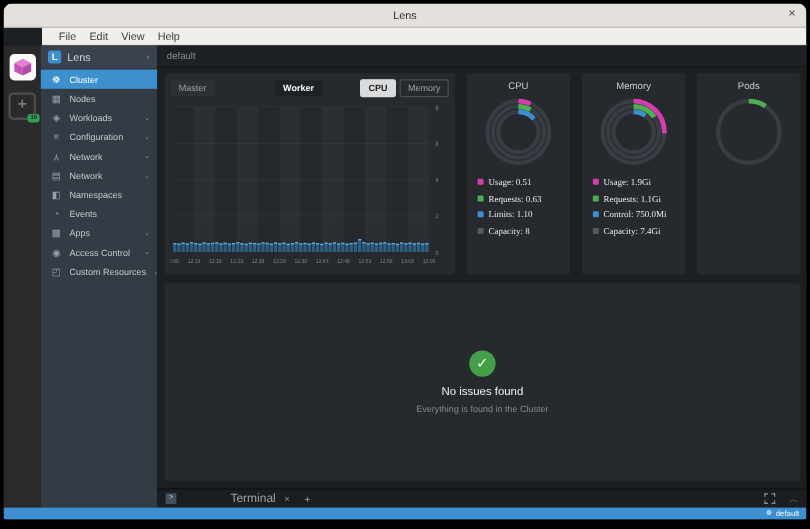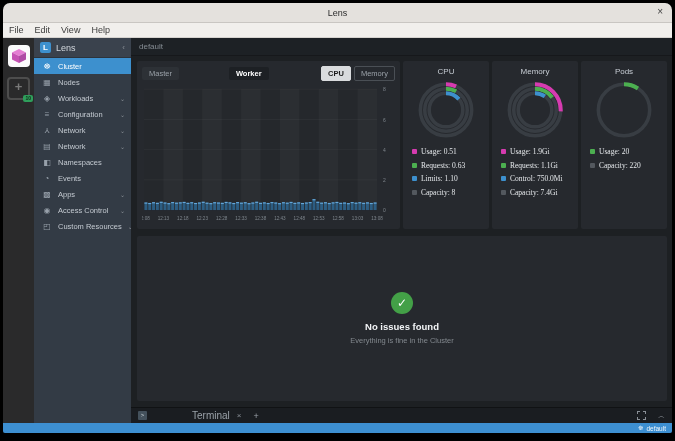--- a/index.html
+++ b/index.html
@@ -10,21 +10,21 @@
           border-radius:7px 7px 2px 2px;overflow:hidden;background:#1d2023;
           display:flex;flex-direction:column;}
   
   .titlebar{height:19px;background:#e4e1dd;display:flex;align-items:center;
             justify-content:center;position:relative;flex:0 0 auto;
             border-bottom:1px solid #c9c6c2;}
   .titlebar .title{font-size:9px;color:#2b2b2b;}
   .titlebar .close{position:absolute;right:9px;top:3px;font-size:10px;color:#444;
                    cursor:default;line-height:12px;}
   .menubar{height:14px;background:#f1efec;display:flex;align-items:center;
-           padding-left:1px;gap:1px;flex:0 0 auto;border-bottom:1px solid #d6d3cf;}
+           padding-left:9px;gap:1px;flex:0 0 auto;border-bottom:1px solid #d6d3cf;margin-left:32px;}
   .menubar .mitem{font-size:9px;color:#3c3c3c;padding:0 5px;}
   
   .app{flex:1 1 auto;display:flex;min-height:0;background:#1d2023;}
   .rail{width:31px;background:#2a2a2b;display:flex;flex-direction:column;
         align-items:center;padding-top:7px;gap:10px;flex:0 0 auto;}
   .avatar{width:22px;height:22px;background:#fbfbfb;border-radius:4px;
           display:flex;align-items:center;justify-content:center;}
   .addbtn{width:19px;height:19px;border:2px solid #4d4d4d;border-radius:4px;
           color:#7a7a7a;font-size:13px;line-height:15px;text-align:center;
           position:relative;font-weight:bold;}
@@ -45,21 +45,21 @@
   .navitem .nlabel{font-size:7.5px;color:#c4cad1;flex:1;white-space:nowrap;}
   .navitem .nchev{font-size:6px;color:#8a9097;}
   .navitem.sel{background:#3d90ce;}
   .navitem.sel .nicon,.navitem.sel .nlabel{color:#fff;}
   
   .main{flex:1;display:flex;flex-direction:column;min-width:0;background:#1d2023;}
   .topbar{height:17px;background:#1d2125;display:flex;align-items:center;
           padding-left:8px;border-bottom:1px solid #16181b;flex:0 0 auto;}
   .topbar .ctx{font-size:8px;color:#868d94;}
   .content{flex:1;padding:5px 5px 0 6px;display:flex;flex-direction:column;min-height:0;}
-  .cardsrow{display:flex;gap:3px;height:168px;flex:0 0 auto;}
+  .cardsrow{display:flex;gap:10px;height:168px;flex:0 0 auto;}
   .card{background:#26292e;border-radius:2px;}
   .chartcard{flex:1;min-width:0;display:flex;flex-direction:column;padding:5px 5px 2px 5px;}
   .charthead{display:flex;align-items:center;justify-content:space-between;flex:0 0 auto;}
   .tabs{display:flex;gap:4px;}
   .tabbtn{font-size:7.5px;color:#9aa1a8;padding:2px 7px;border-radius:2px;background:#2d3136;}
   .tabbtn.on{background:#1d2024;color:#fff;font-weight:bold;margin-left:46px;}
   .toggle{display:flex;gap:3px;}
   .togbtn{font-size:7.5px;color:#9aa1a8;padding:2px 6px;border-radius:2px;
           border:1px solid #4a4f55;}
   .togbtn.on{background:#d9dbdd;color:#1a1a1a;border-color:#d9dbdd;font-weight:bold;}
@@ -70,21 +70,21 @@
   .legend{align-self:stretch;padding:6px 0 0 9px;display:flex;flex-direction:column;gap:4.5px;font-family:Liberation Serif, serif;}
   .lrow{display:flex;align-items:center;gap:4px;}
   .ldot{width:5px;height:5px;border-radius:1px;flex:0 0 auto;}
   .ltext{font-size:7.5px;color:#e6e9ec;white-space:nowrap;}
   
   .issuescard{flex:1;margin:7px 0 6px 0;display:flex;flex-direction:column;
               align-items:center;justify-content:center;gap:4px;}
   .okcircle{width:22px;height:22px;border-radius:50%;background:#43a047;color:#fff;
             display:flex;align-items:center;justify-content:center;font-size:12px;
             font-weight:bold;margin-bottom:3px;}
-  .ititle{font-size:9.5px;font-weight:bold;color:#f2f4f6;}
+  .ititle{font-size:9.5px;font-weight:normal;color:#f2f4f6;}
   .isub{font-size:7.5px;color:#83898f;}
   
   .dock{height:15px;background:#1a1d21;border-top:1px solid #101214;display:flex;
         align-items:center;padding:0 7px;gap:6px;flex:0 0 auto;}
   .termicon{width:9px;height:9px;background:#44515c;border-radius:1px;color:#cfd6db;
             font-size:6px;line-height:9px;text-align:center;}
   .dock .tlabel{font-size:10px;color:#9aa1a8;margin-left:39px;}
   .dock .tclose{font-size:8px;color:#8a9097;margin-left:1px;}
   .dock .tadd{font-size:9px;color:#9aa1a8;margin-left:6px;}
   .dock .spacer{flex:1;}
@@ -416,37 +416,27 @@
                   <span class="ltext">Capacity: 7.4Gi</span>
                 </div>
               </div>
             </div>
           <div class="card donutcard">
               <div class="dtitle">Pods</div>
               <svg viewBox="0 0 70 70" width="62" height="62">
                 <circle cx="35" cy="35" r="29" fill="none" stroke="#383d43" stroke-width="4"></circle>
                 <circle cx="35" cy="35" r="29" fill="none" stroke="#4caf50" stroke-width="4.6" stroke-dasharray="16.581326025646927 182.212373908208" transform="rotate(-90 35 35)"></circle>
               </svg>
-              <div class="legend">
-                <div class="lrow">
-                  <span class="ldot" style="background: rgb(76, 175, 80);"></span>
-                  <span class="ltext">Usage: 20</span>
-                </div>
-                <div class="lrow">
-                  <span class="ldot" style="background: rgb(83, 88, 94);"></span>
-                  <span class="ltext">Capacity: 220</span>
-                </div>
-              </div>
             </div>
         </div>
 
         <div class="card issuescard">
           <div class="okcircle">✓</div>
           <div class="ititle">No issues found</div>
-          <div class="isub">Everything is fine in the Cluster</div>
+          <div class="isub">Everything is found in the Cluster</div>
         </div>
       </div>
 
       <div class="dock">
         <span class="termicon">&gt;</span>
         <span class="tlabel">Terminal</span>
         <span class="tclose">×</span>
         <span class="tadd">+</span>
         <span class="spacer"></span>
         <span class="expandicon"></span>

